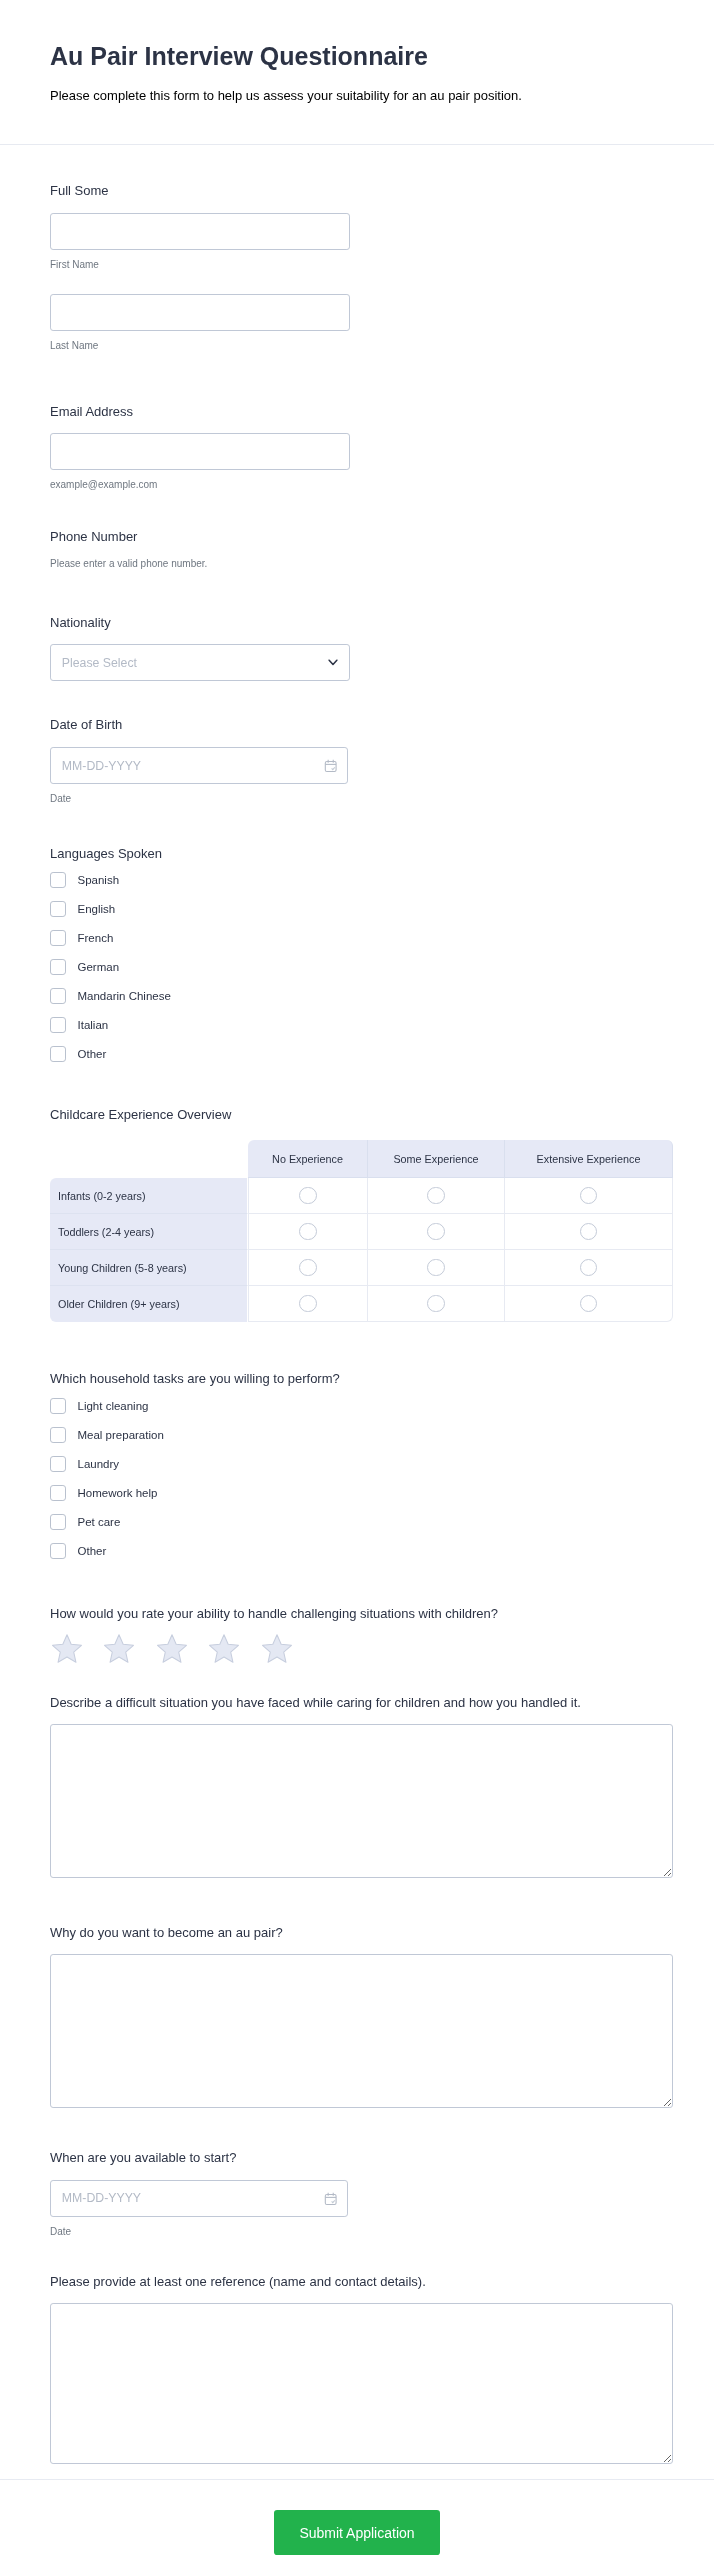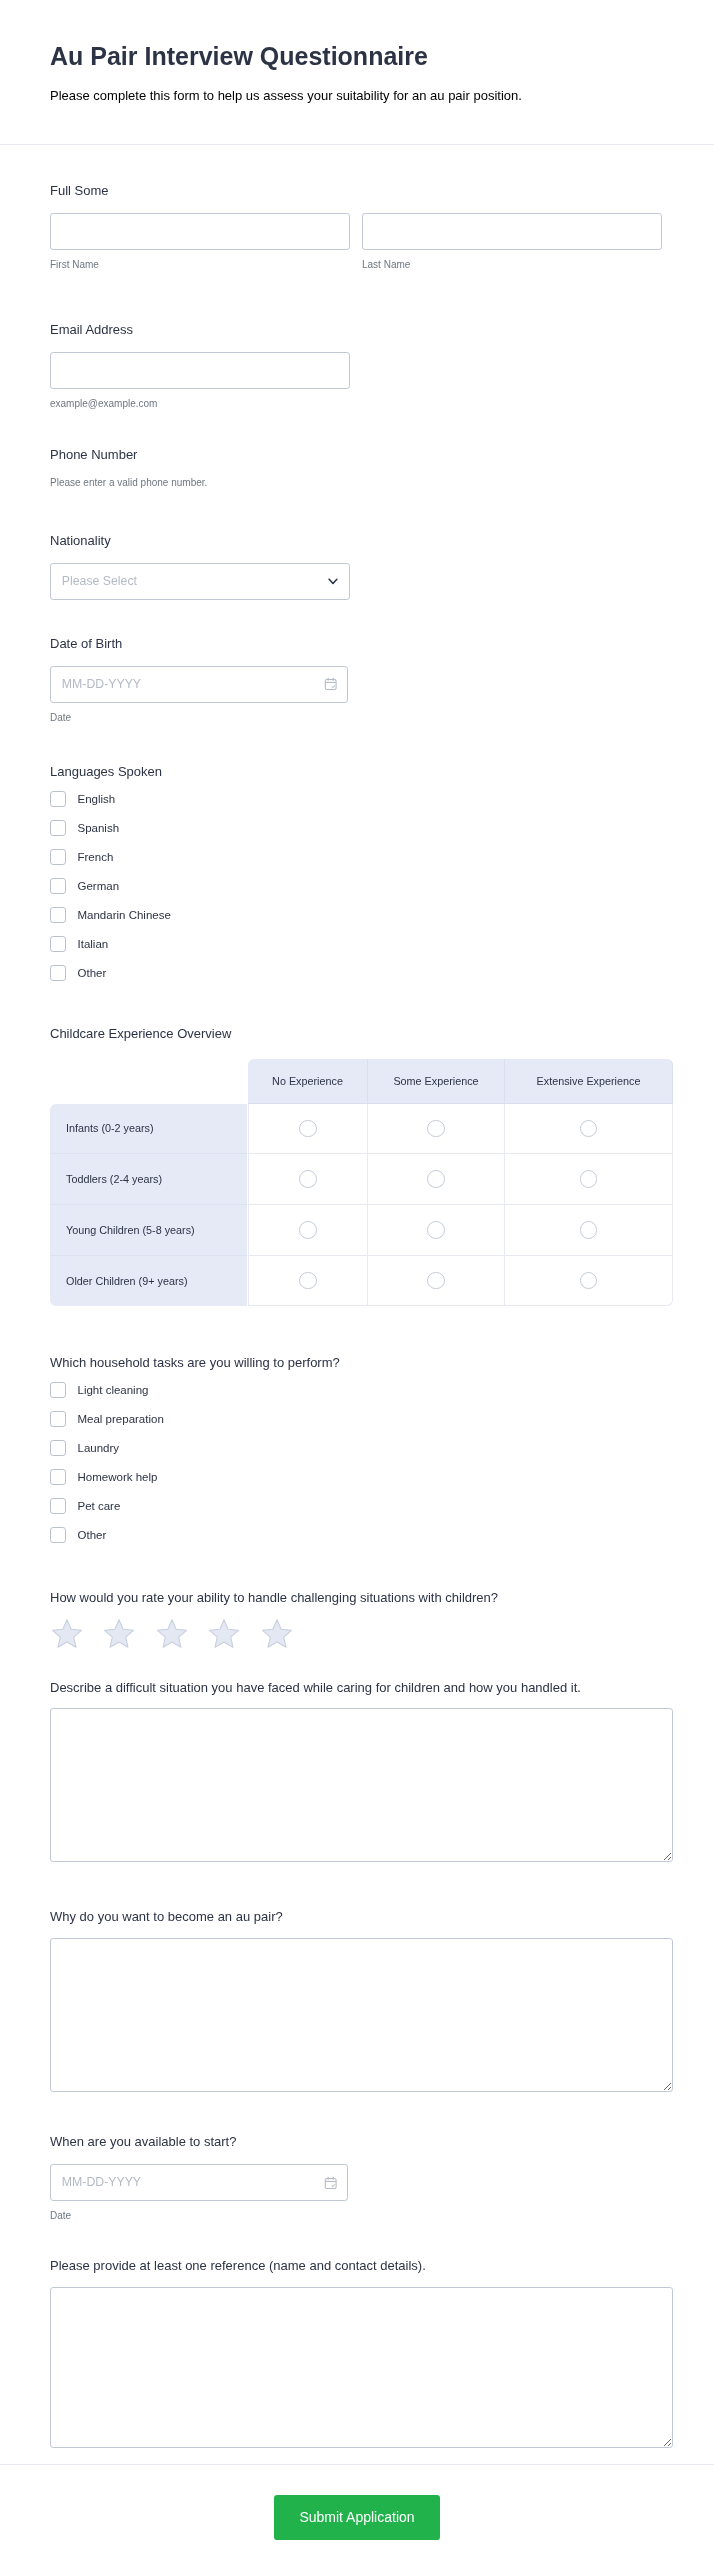--- a/index.html
+++ b/index.html
@@ -35,21 +35,21 @@
   .q-label.tight { line-height: 18.4px; }
   .sublabel { font-size: 10px; color: #6f7781; margin-top: 9.2px; line-height: 12.3px; }
 
   .text-input {
     width: 300px; height: 37px; background: #fff;
     border: 0.8px solid #c0c8d6; border-radius: 3.1px;
     font-size: 12.3px; color: #2c3345; padding: 0 10.8px;
     font-family: "Liberation Sans", sans-serif;
   }
   .text-input::placeholder { color: #b3bac6; opacity: 1; }
-  .name-row { display: flex; gap: 12px; }
+  .name-row { display: flex; gap: 23px; flex-direction: column; }
   .name-col { width: 300px; }
 
   .input-wrap { position: relative; width: 298px; }
   .input-wrap .text-input { width: 100%; }
   .cal-icon { position: absolute; right: 10px; top: 10.8px; pointer-events: none; }
 
   .select-box {
     width: 300px; height: 37px; background: #fff;
     border: 0.8px solid #c0c8d6; border-radius: 3.1px;
     display: flex; align-items: center; justify-content: space-between;
@@ -57,21 +57,21 @@
   }
   .select-placeholder { font-size: 12.3px; color: #b3bac6; }
 
   .chk-group { margin-top: 9.2px; }
   .chk-row { display: flex; align-items: center; cursor: pointer; }
   .chk-row + .chk-row { margin-top: 13px; }
   .chk-box { width: 16px; height: 16px; flex: 0 0 16px; border: 0.8px solid #b9c1ce; border-radius: 3.1px; background: #fff; }
   .chk-label { font-size: 11.5px; color: #2c3345; margin-left: 11.5px; line-height: 16px; }
 
   table.matrix { border-collapse: separate; border-spacing: 0; table-layout: fixed; width: 623px; margin-top: 15.4px; }
-  table.matrix th, table.matrix td { padding: 16px; margin-left: 38px; }
+  table.matrix th, table.matrix td { padding: 8px; margin-left: 38px; }
   th.blank { background: transparent; border: none; }
   th.colhead {
     background: #e6e9f6; height: 38px; font-size: 10.8px; font-weight: 500; color: #2c3345;
     text-align: center; border-right: 0.8px solid #d9dfee; border-bottom: 0.8px solid #d9dfee;
   }
   th.colhead.cfirst { border-top-left-radius: 6.1px; }
   th.colhead.clast  { border-top-right-radius: 6.1px; border-right: 0.8px solid #d9dfee; }
   td.rowlabel {
     background: #e6e9f6; font-size: 10.8px; color: #2c3345; text-align: left;
     padding-left: 12.3px; border-bottom: 0.8px solid #dde2f0; border-right: 1.5px solid #fff;
@@ -173,25 +173,25 @@
       </span>
     </div>
     <div class="sublabel">Date</div>
   </div>
 
   <div class="field f-languages">
     <div class="q-label tight" style="margin-bottom:0;">Languages Spoken</div>
     <div class="chk-group">
       <div class="chk-row">
         <span class="chk-box"></span>
+        <span class="chk-label">Spanish</span>
+      </div>
+      <div class="chk-row">
+        <span class="chk-box"></span>
         <span class="chk-label">English</span>
-      </div>
-      <div class="chk-row">
-        <span class="chk-box"></span>
-        <span class="chk-label">Spanish</span>
       </div>
       <div class="chk-row">
         <span class="chk-box"></span>
         <span class="chk-label">French</span>
       </div>
       <div class="chk-row">
         <span class="chk-box"></span>
         <span class="chk-label">German</span>
       </div>
       <div class="chk-row">

